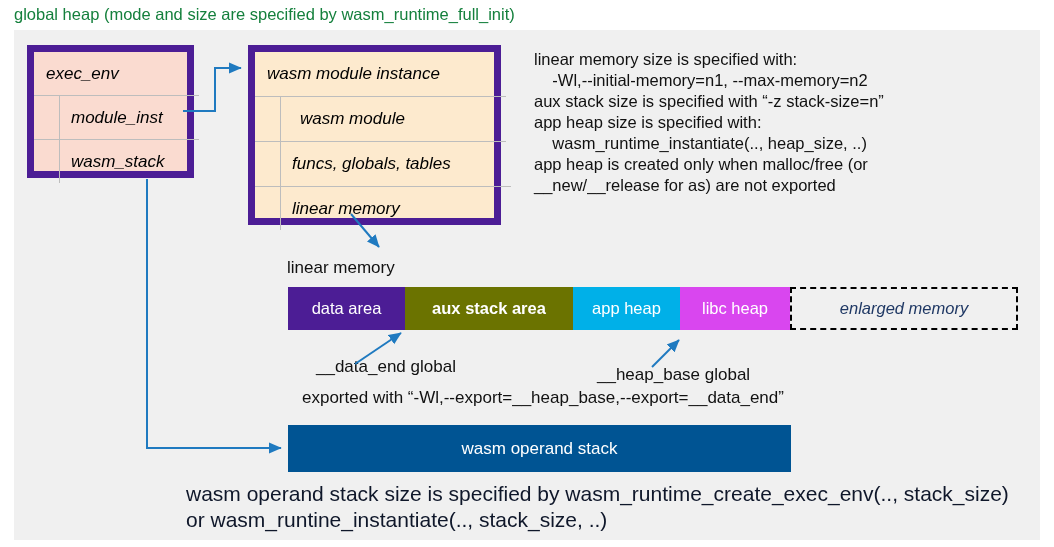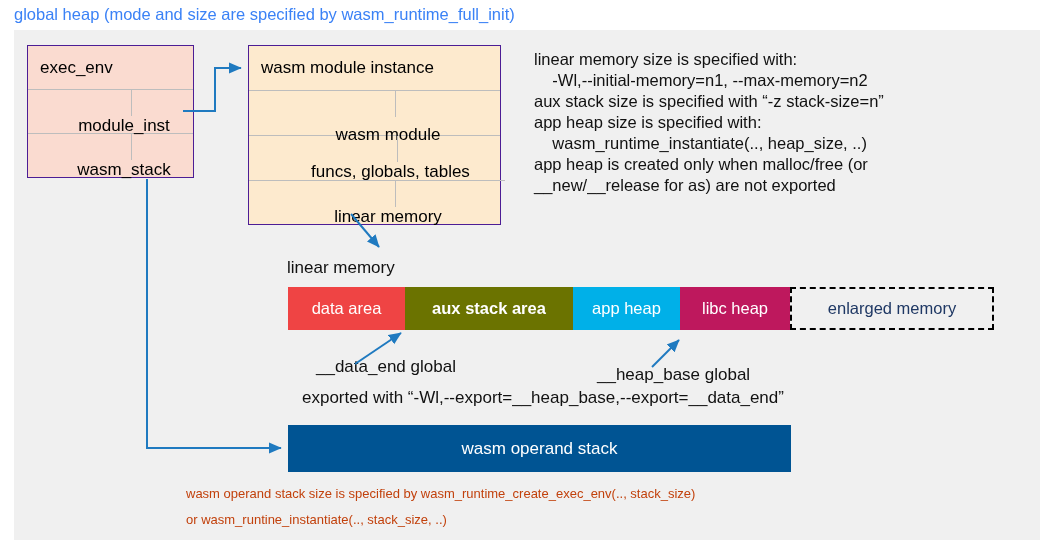--- a/index.html
+++ b/index.html
@@ -20,49 +20,49 @@
     left: 0; top: 0;
     width: 1054px; height: 547px;
   }
   .abs { position: absolute; }
 
   
   #diagram-title {
     left: 14px; top: 4px;
     font-size: 16.5px;
     line-height: 20px;
-    color: #3b82f6;
+    color: #15803d;
     white-space: nowrap;
   }
 
   
   #panel {
     left: 14px; top: 30px;
     width: 1026px; height: 510px;
     background: #f0f0f0;
   }
 
   
   .struct-box {
-    border: 1px solid #4c1d95;
-    box-sizing: border-box;
+    border: 7px solid #4c1d95;
+    box-sizing: border-box;
+    font-style: italic;
   }
   .row {
     box-sizing: border-box;
     display: flex;
     align-items: center;
     font-size: 17px;
     color: #000;
   }
   .row-title {
     padding-left: 12px;
   }
   .row-indent {
-    padding-left: 16px;
-    flex-direction: column;
+    padding-left: 0;
   }
   .indent-gap {
     width: 26px;
     height: 100%;
     box-sizing: border-box;
     border-right: 1px solid #bdbdbd;
     flex: 0 0 26px;
   }
   .row-text {
     padding-left: 11px;
@@ -146,23 +146,23 @@
     display: flex;
     align-items: center;
     justify-content: center;
     color: #ffffff;
     font-size: 17px;
   }
 
   #bottom-note {
     left: 186px; top: 481px;
     width: 840px;
-    font-size: 13px;
+    font-size: 21px;
     line-height: 25.5px;
-    color: #c2410c;
+    color: #0f172a;
     white-space: pre;
   }
 
   
   #connectors {
     left: 0; top: 0;
     width: 1054px; height: 547px;
     pointer-events: none;
   }
 </style>
@@ -211,33 +211,33 @@
     -Wl,--initial-memory=n1, --max-memory=n2
 aux stack size is specified with “-z stack-size=n”
 app heap size is specified with:
     wasm_runtime_instantiate(.., heap_size, ..)
 app heap is created only when malloc/free (or
 __new/__release for as) are not exported</div>
 
   <div class="abs" id="linear-memory-caption">linear memory</div>
 
   <div class="abs" id="memory-bar">
-      <div class="mem-seg" style="width: 117px; background: #ef4444;">
+      <div class="mem-seg" style="width: 117px; background: #4c1d95;">
         <span>data area</span>
       </div>
       <div class="mem-seg" style="width: 168px; background: rgb(107, 115, 0); font-weight: bold;">
         <span>aux stack area</span>
       </div>
       <div class="mem-seg" style="width: 107px; background: rgb(0, 176, 232);">
         <span>app heap</span>
       </div>
-      <div class="mem-seg" style="width: 110px; background: #be185d;">
+      <div class="mem-seg" style="width: 110px; background: #d946ef;">
         <span>libc heap</span>
       </div>
-      <div class="mem-seg dashed" style="width: 204px;">
+      <div class="mem-seg dashed" style="width: 228px; font-style: italic;">
         <span>enlarged memory</span>
       </div>
     </div>
 
   <div class="abs annot" id="data-end-label">__data_end global</div>
   <div class="abs annot" id="heap-base-label">__heap_base global</div>
   <div class="abs annot" id="exported-label">exported with “-Wl,--export=__heap_base,--export=__data_end”</div>
 
   <div class="abs" id="operand-stack-box" style="background: rgb(0, 84, 147);">
     <span>wasm operand stack</span>

